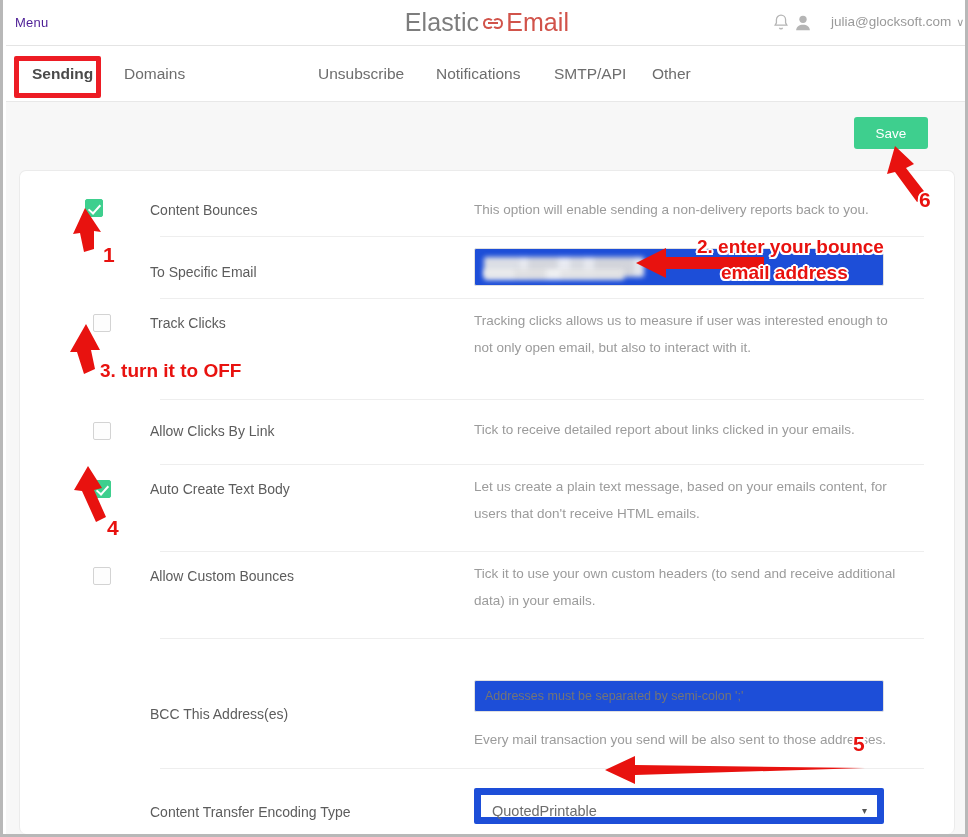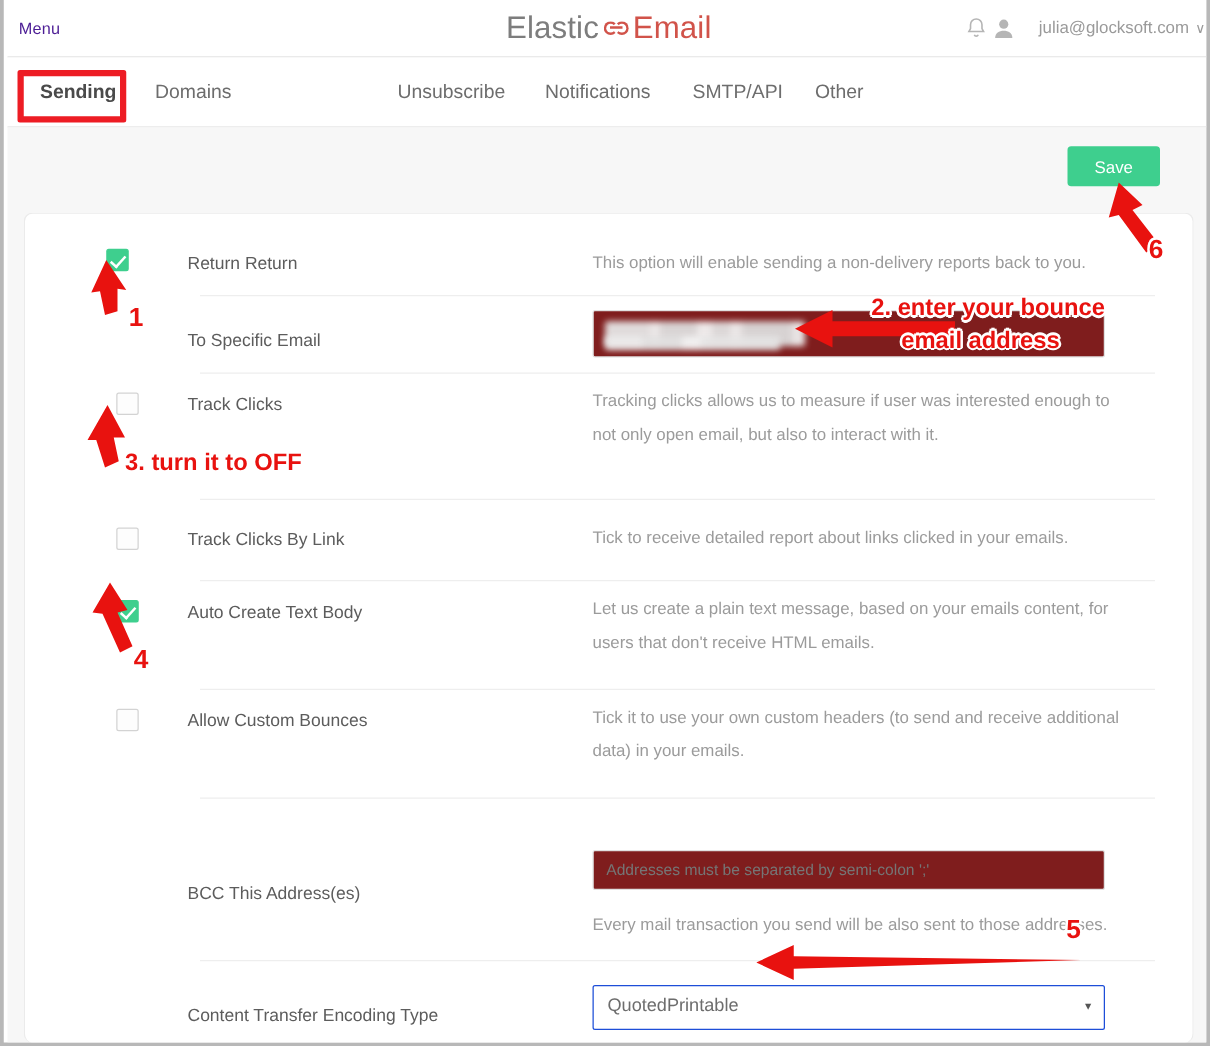--- a/index.html
+++ b/index.html
@@ -112,40 +112,40 @@
   }
   .lbl{
     position:absolute; font-size:14px; color:#5c5c5c; white-space:nowrap;
   }
   .desc{
     position:absolute; left:470px; width:430px;
     font-size:13.5px; color:#9b9b9b; line-height:27px;
   }
 
   .txtfield{
-    position:absolute; background:#7f1d1d;
+    position:absolute; background:#1d4ed8;
     border:1px solid #e0e0e0; border-radius:2px;
     font-size:12.5px; color:#b9b9b9;
     font-family:"Liberation Sans", sans-serif;
     padding:0 10px;
   }
   .blur-value{
     position:absolute; left:9px; top:8px; width:160px; height:20px;
     background:linear-gradient(90deg,#e6e6e6 0 36px,#f2f2f2 36px 44px,#dedede 44px 74px,#f4f4f4 74px 86px,#e2e2e2 86px 100px,#f1f1f1 100px 110px,#dcdcdc 110px 150px,#efefef 150px 160px);
     filter:blur(2.4px); border-radius:2px; opacity:.95;
   }
   .blur-value2{
     position:absolute; left:9px; top:20px; width:140px; height:11px;
     background:linear-gradient(90deg,#ededed 0 30px,#e2e2e2 30px 62px,#f4f4f4 62px 76px,#e6e6e6 76px 140px);
     filter:blur(2.6px); border-radius:2px; opacity:.9;
   }
 
   .selectbox{
     position:absolute; background:#ffffff;
-    border:1px solid #1d4ed8; border-radius:2px;
+    border:7px solid #1d4ed8; border-radius:2px;
     cursor:pointer;
   }
   .selectbox .sel-text{
     position:absolute; left:11px; top:8px;
     font-size:14.5px; color:#6d6d6d;
   }
   .selectbox .sel-caret{
     position:absolute; right:10px; top:10px;
     font-size:10px; color:#555;
   }
@@ -216,21 +216,21 @@
   </div>
 
   <div id="content-bg"></div>
 
   <button id="save-button">Save</button>
 
   <div id="card">
 
     <div class="row" style="top:0;height:66px">
       <span class="cb on" style="left:65px;top:28px"></span>
-      <span class="lbl" style="left:130px;top:31px">Return Return</span>
+      <span class="lbl" style="left:130px;top:31px">Content Bounces</span>
       <span class="desc" style="left:454px;top:25px">This option will enable sending a non-delivery reports back to you.</span>
       <span class="divider" style="top:65px"></span>
     </div>
 
     <div class="row" style="top:66px;height:62px">
       <span class="lbl" style="left:130px;top:27px">To Specific Email</span>
       <div class="txtfield" style="left:454px;top:11px;width:410px;height:38px">
         <span class="blur-value"></span>
         <span class="blur-value2"></span>
       </div>
@@ -239,21 +239,21 @@
 
     <div class="row" style="top:127px;height:102px">
       <span class="cb off" style="left:73px;top:16px"></span>
       <span class="lbl" style="left:130px;top:17px">Track Clicks</span>
       <span class="desc" style="left:454px;top:9px">Tracking clicks allows us to measure if user was interested enough to not only open email, but also to interact with it.</span>
       <span class="divider" style="top:101px"></span>
     </div>
 
     <div class="row" style="top:228px;height:66px">
       <span class="cb off" style="left:73px;top:23px"></span>
-      <span class="lbl" style="left:130px;top:24px">Track Clicks By Link</span>
+      <span class="lbl" style="left:130px;top:24px">Allow Clicks By Link</span>
       <span class="desc" style="left:454px;top:17px">Tick to receive detailed report about links clicked in your emails.</span>
       <span class="divider" style="top:65px"></span>
     </div>
 
     <div class="row" style="top:293px;height:88px">
       <span class="cb on" style="left:73px;top:16px"></span>
       <span class="lbl" style="left:130px;top:17px">Auto Create Text Body</span>
       <span class="desc" style="left:454px;top:9px">Let us create a plain text message, based on your emails content, for users that don't receive HTML emails.</span>
       <span class="divider" style="top:87px"></span>
     </div>

